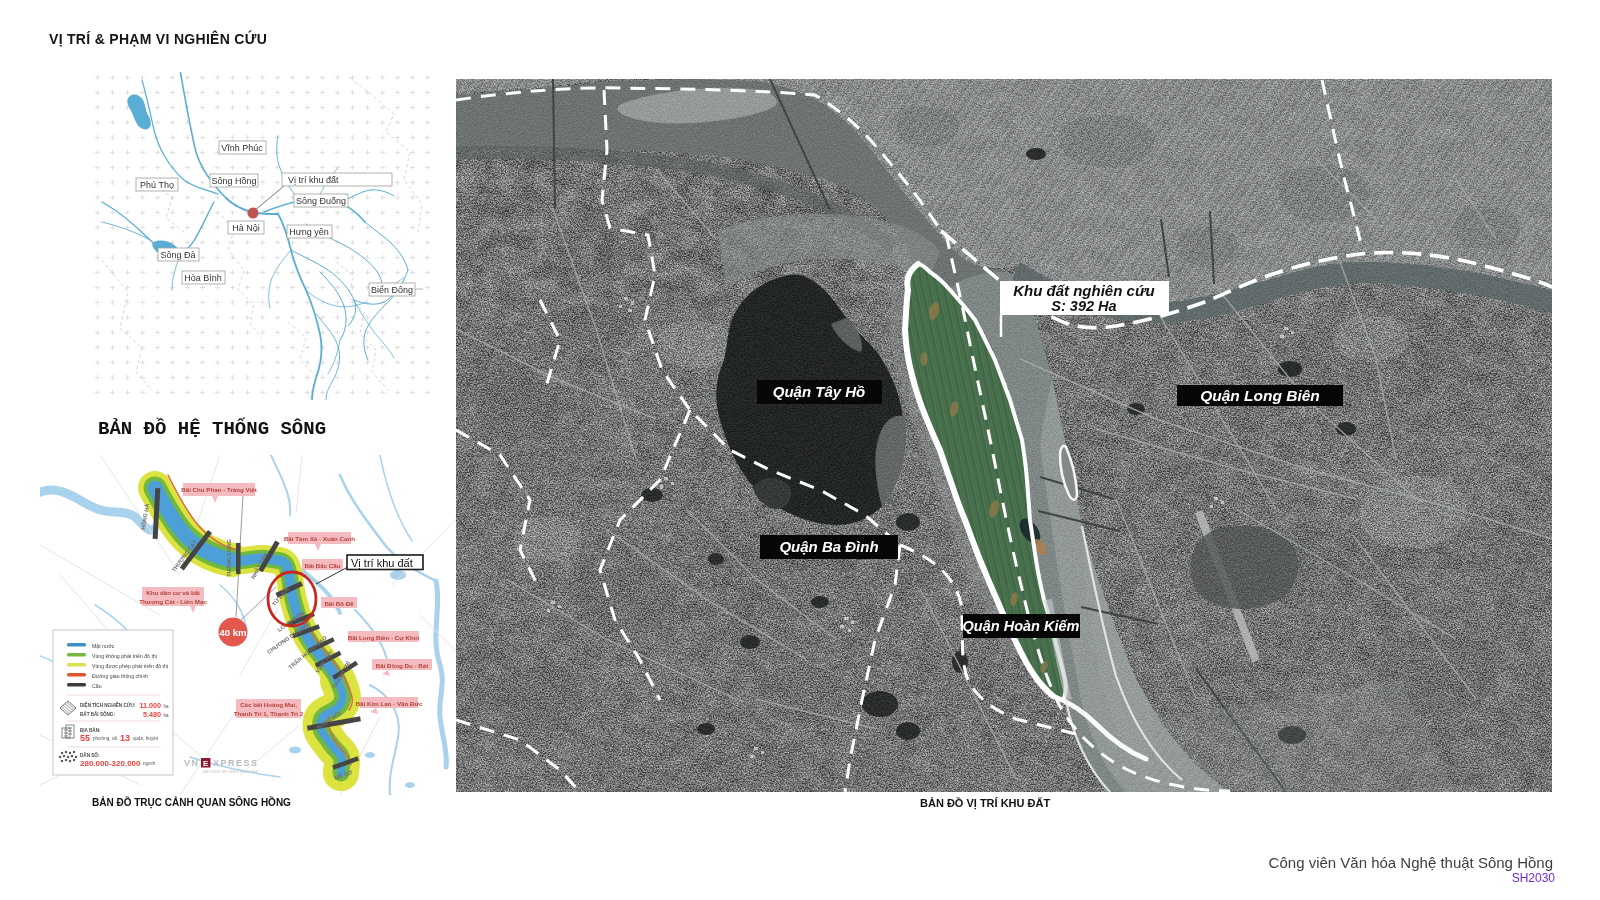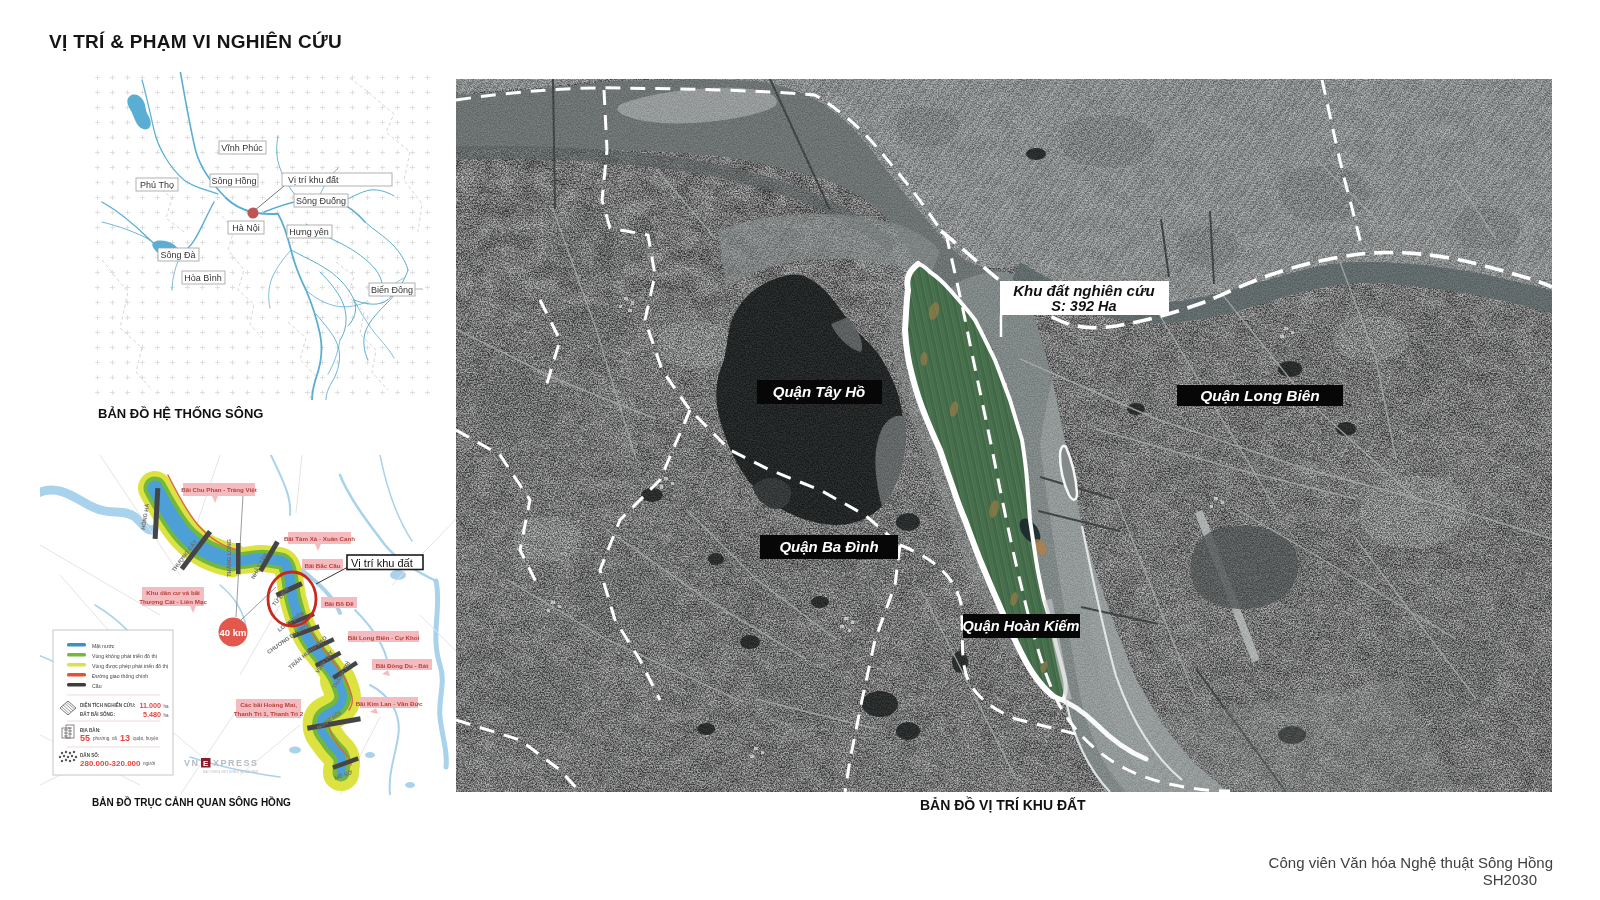--- a/index.html
+++ b/index.html
@@ -1,18 +1,18 @@
 <!DOCTYPE html>
 <html><head>
 <meta charset="utf-8">
 <style>
 html,body{margin:0;padding:0;background:#fff;}
 body{width:1600px;height:900px;position:relative;overflow:hidden;font-family:"Liberation Sans",sans-serif;}
 .abs{position:absolute;}
-.title{left:49px;top:31px;font-size:19px;font-weight:bold;color:#151515;letter-spacing:0.3px;}
+.title{left:49px;top:31px;font-size:14px;font-weight:bold;color:#151515;letter-spacing:0.3px;}
 .cap{font-weight:bold;color:#111;}
 </style>
 </head>
 <body>
 <div class="abs title">VỊ TRÍ &amp; PHẠM VI NGHIÊN CỨU</div>
 
 <svg class="abs" style="left:92px;top:72px;" width="344" height="328" viewBox="0 0 344 328">
   <defs>
     <pattern id="grid1" width="15" height="15" patternUnits="userSpaceOnUse">
       <path d="M3 5.5 L8 5.5 M5.5 3 L5.5 8" stroke="#d9d9d9" stroke-width="0.8"></path>
@@ -101,21 +101,21 @@
         <text x="111" y="209" text-anchor="middle">Hòa Bình</text>
       </g>
       <g>
         <rect x="277" y="211" width="46" height="13" fill="#fff" stroke="#9e9e9e" stroke-width="0.8"></rect>
         <text x="300" y="221" text-anchor="middle">Biển Đông</text>
         <path d="M323,217 L331,217" stroke="#9e9e9e" stroke-width="0.8"></path>
       </g>
     </g>
   </g>
 </svg>
-<div class="abs cap" style="left:98px;top:406px;font-size:13px;">BẢN ĐỒ HỆ THỐNG SÔNG</div>
+<div class="abs cap" style="left:98px;top:418px;font-size:19px;font-family:Liberation Mono, monospace;">BẢN ĐỒ HỆ THỐNG SÔNG</div>
 
 <svg class="abs" style="left:40px;top:455px;" width="420" height="340" viewBox="0 0 420 340">
   <rect width="420" height="340" fill="#fff"></rect>
   <g id="m2content">
 
     <g stroke="#a9d2ec" fill="none" stroke-linecap="round">
       <path d="M-2,38 C20,28 38,46 55,53 C70,60 85,54 95,62 C104,70 108,78 114,74" stroke-width="9"></path>
       <path d="M230,-2 C240,20 252,40 250,60" stroke-width="2"></path>
       <path d="M300,20 C310,45 330,70 345,90 C360,108 380,118 396,126" stroke-width="2.5"></path>
       <path d="M340,0 C345,25 355,60 372,86" stroke-width="1.5"></path>
@@ -526,16 +526,16 @@
       <rect x="304" y="456" width="138" height="24" fill="#070707"></rect>
       <text x="373" y="473" font-size="15" fill="#fff" text-anchor="middle">Quận Ba Đình</text>
       <rect x="507" y="535" width="117" height="24" fill="#070707"></rect>
       <text x="565" y="552" font-size="14.5" fill="#fff" text-anchor="middle">Quận Hoàn Kiếm</text>
       <rect x="544" y="202" width="169" height="34" fill="#fff"></rect>
       <text x="628" y="217" font-size="15" fill="#111" text-anchor="middle">Khu đất nghiên cứu</text>
       <text x="628" y="232" font-size="14.5" fill="#111" text-anchor="middle">S: 392 Ha</text>
     </g>
   </g>
 </svg>
-<div class="abs cap" style="left:920px;top:797px;font-size:14px;">BẢN ĐỒ VỊ TRÍ KHU ĐẤT</div>
+<div class="abs cap" style="left:920px;top:797px;font-size:11px;">BẢN ĐỒ VỊ TRÍ KHU ĐẤT</div>
 
 <div class="abs" style="right:47px;top:854px;font-size:15px;color:#404040;">Công viên Văn hóa Nghệ thuật Sông Hồng</div>
-<div class="abs" style="right:63px;top:871px;font-size:15px;color:#404040;">SH2030</div>
+<div class="abs" style="right:45px;top:871px;font-size:12px;color:#6d28d9;">SH2030</div>
 
 </body></html>

